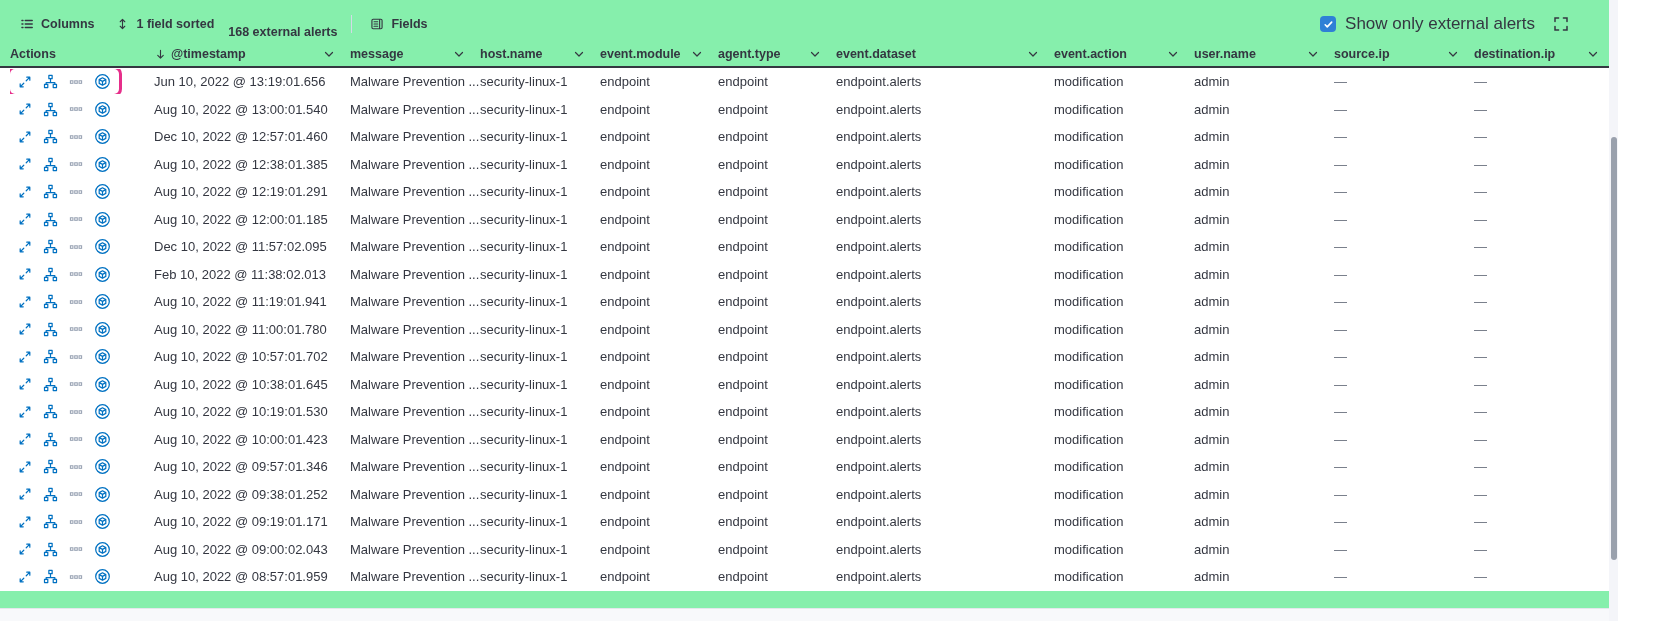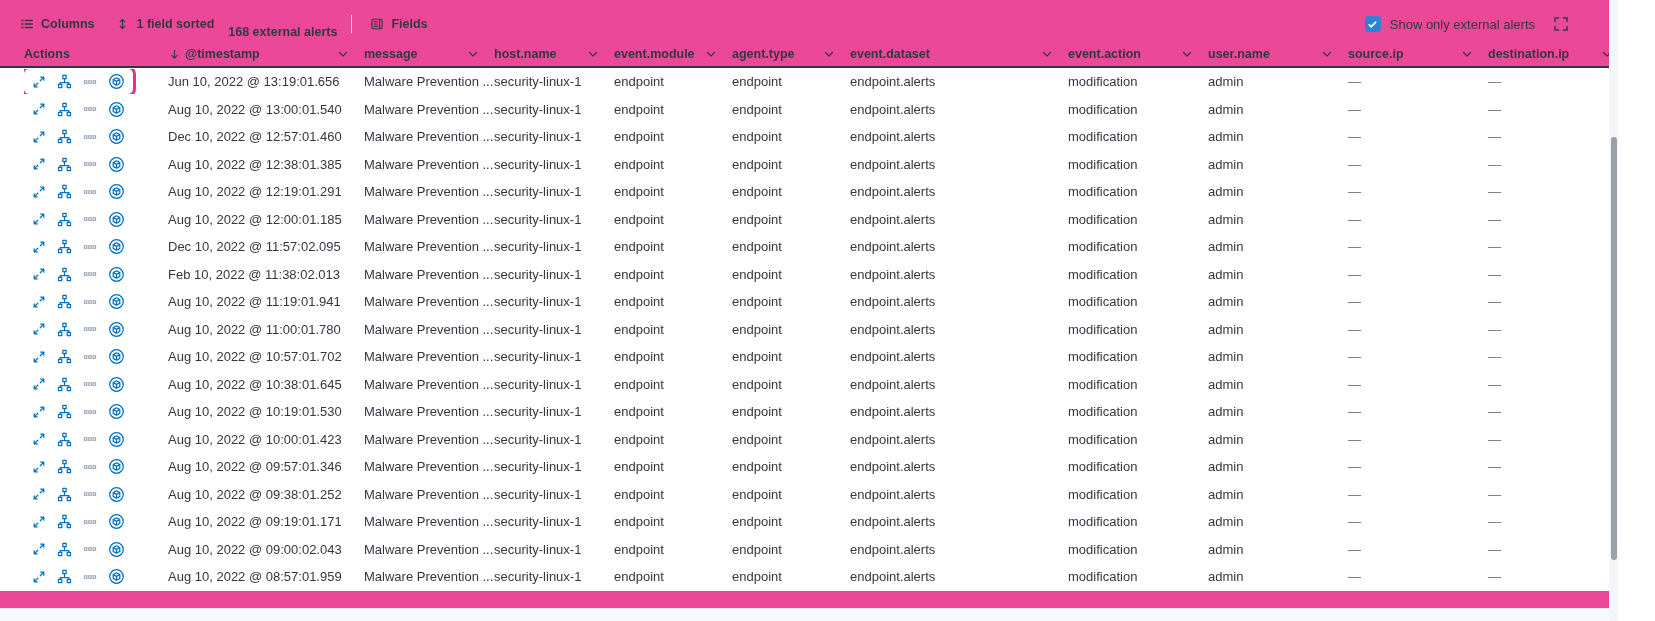--- a/index.html
+++ b/index.html
@@ -2,21 +2,21 @@
 <html style="--text: #343741; --subdued: #69707d; --accent-blue: #0071c2; --checkbox-blue: #2f80d6; --highlight-pink: #e62e8a; --header-border: #343741; --divider: #d3dae6; --scroll-track: #f4f5f9; --scroll-thumb: #9aa1ad; --strip-bg: #f8f9fb; --strip-border: #e4e7ed;"><head>
 <meta charset="utf-8">
 <style>
   * { margin:0; padding:0; box-sizing:border-box; }
   html,body { width:1655px; height:621px; overflow:hidden; }
   body {
     font-family:"Liberation Sans","DejaVu Sans",sans-serif;
     background:#fff;
     color:var(--text,#343741);
   }
-  .app { position:relative; width:1618px; height:621px; background:#ec4899; overflow:hidden; }
+  .app { position:relative; width:1618px; height:621px; background:#86efac; overflow:hidden; }
 
   
   .toolbar {
     height:42px; display:flex; align-items:center;
     padding:6px 46px 0 14px;
   }
   .tb-btn {
     display:inline-flex; align-items:center; gap:7px;
     font-size:12.5px; font-weight:600; color:var(--text,#343741);
     background:none; border:none; cursor:pointer; padding:4px 6px; border-radius:4px;
@@ -24,29 +24,29 @@
   }
   .tb-text { font-size:12.5px; font-weight:600; padding:4px 2px;margin-top:16px; }
   .tb-gap-s { width:6px; } .tb-gap-m { width:10px; }
   .tb-divider { width:1px; height:18px; background:var(--divider,#d3dae6); margin:0 12px; }
   .tb-right { margin-left:auto; display:inline-flex; align-items:center; gap:9px; }
   .checkbox {
     width:16px; height:16px; border-radius:4px;
     background:var(--checkbox-blue,#2f80d6);
     display:inline-flex; align-items:center; justify-content:center; cursor:pointer;
   }
-  .cb-label { font-size:13px; color:var(--text,#343741); cursor:pointer; }
+  .cb-label { font-size:17px; color:var(--text,#343741); cursor:pointer; }
   .fullscreen-btn { background:none; border:none; cursor:pointer; padding:3px; margin-left:6px; display:inline-flex; }
 
   
   .table { position:relative; width:1624px; }
   .header-row, .row {
     display:grid;
     grid-template-columns:144px 196px 130px 120px 118px 118px 218px 140px 140px 140px 140px;
-    padding-left:24px; align-items:center;
+    padding-left:10px; align-items:center;
   }
   .header-row {
     height:26px;
     border-bottom:2.5px solid var(--header-border,#343741);
   }
   .hcell {
     display:flex; align-items:center; justify-content:space-between;
     font-size:12.5px; font-weight:700; padding-right:14px; cursor:pointer;
     white-space:nowrap; overflow:hidden;
   }

